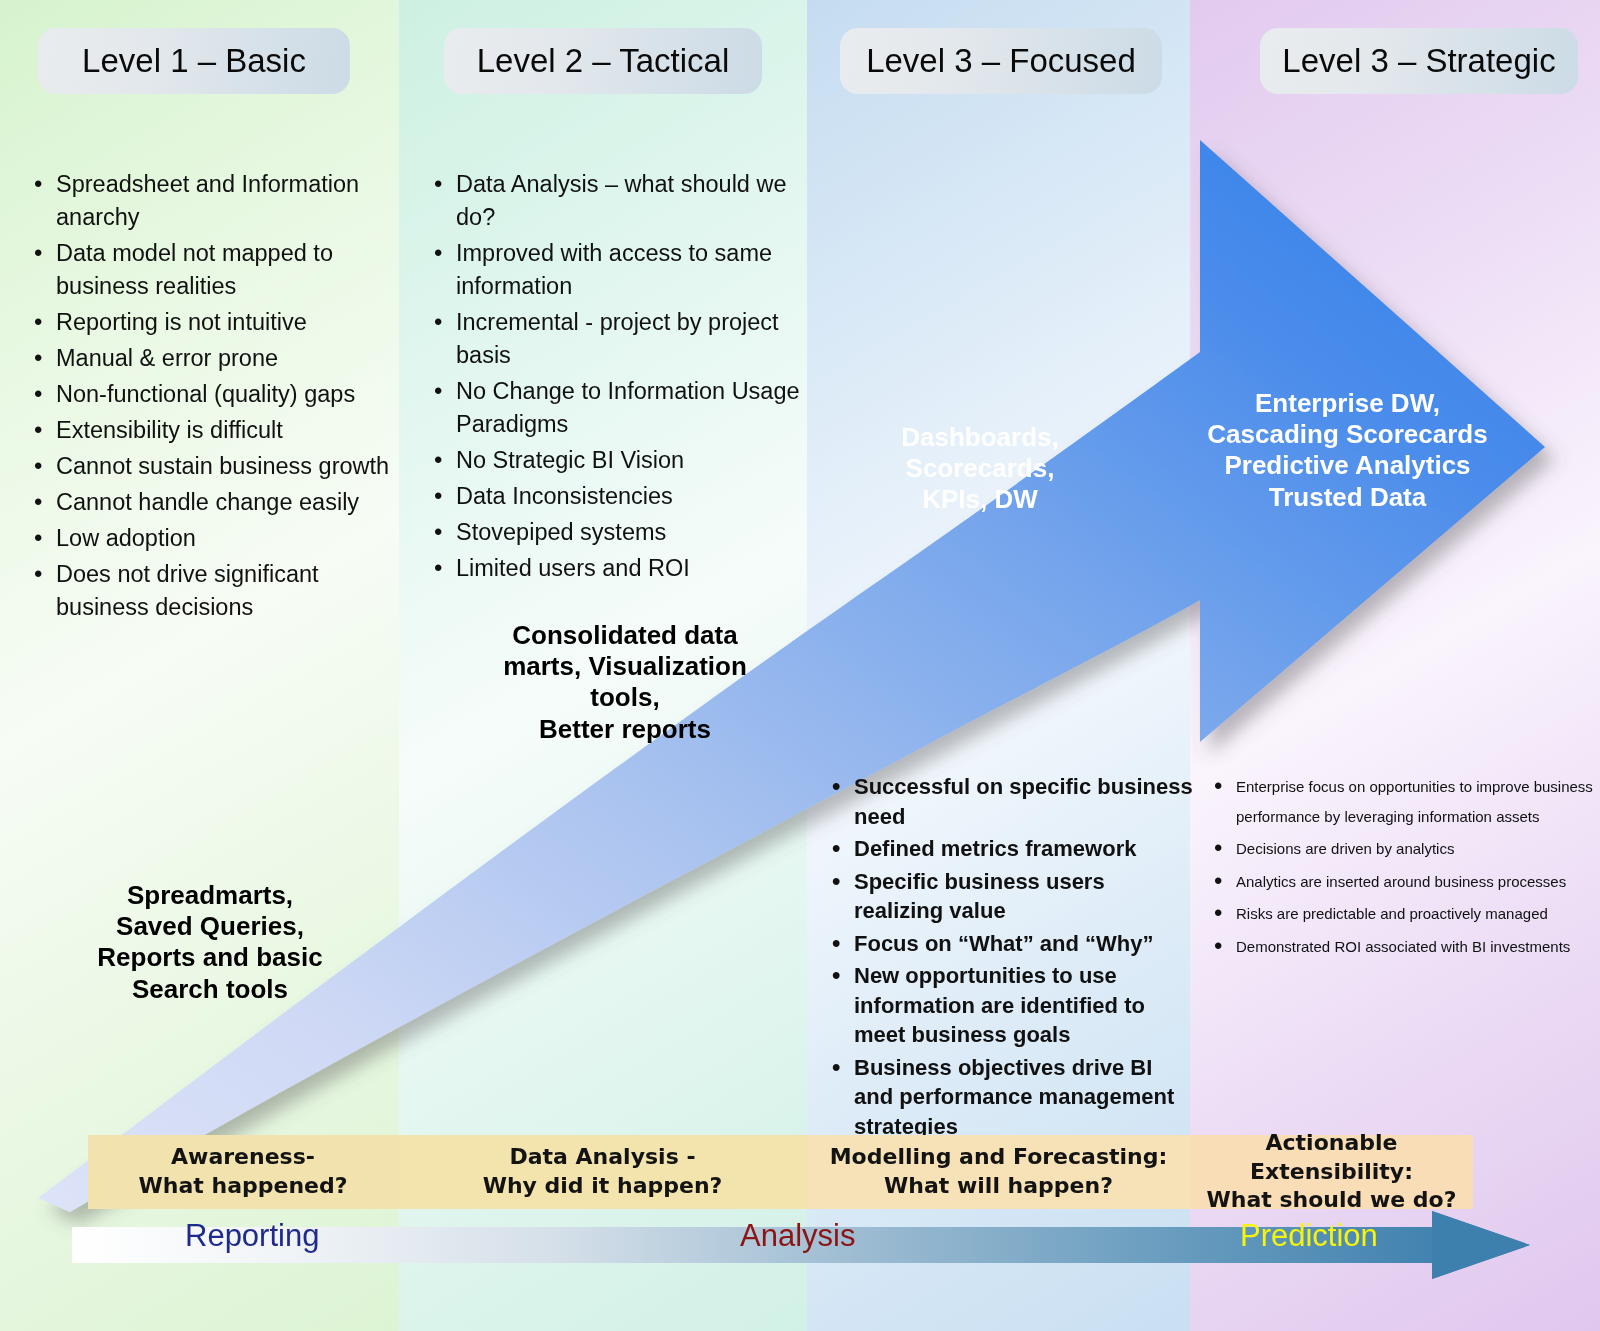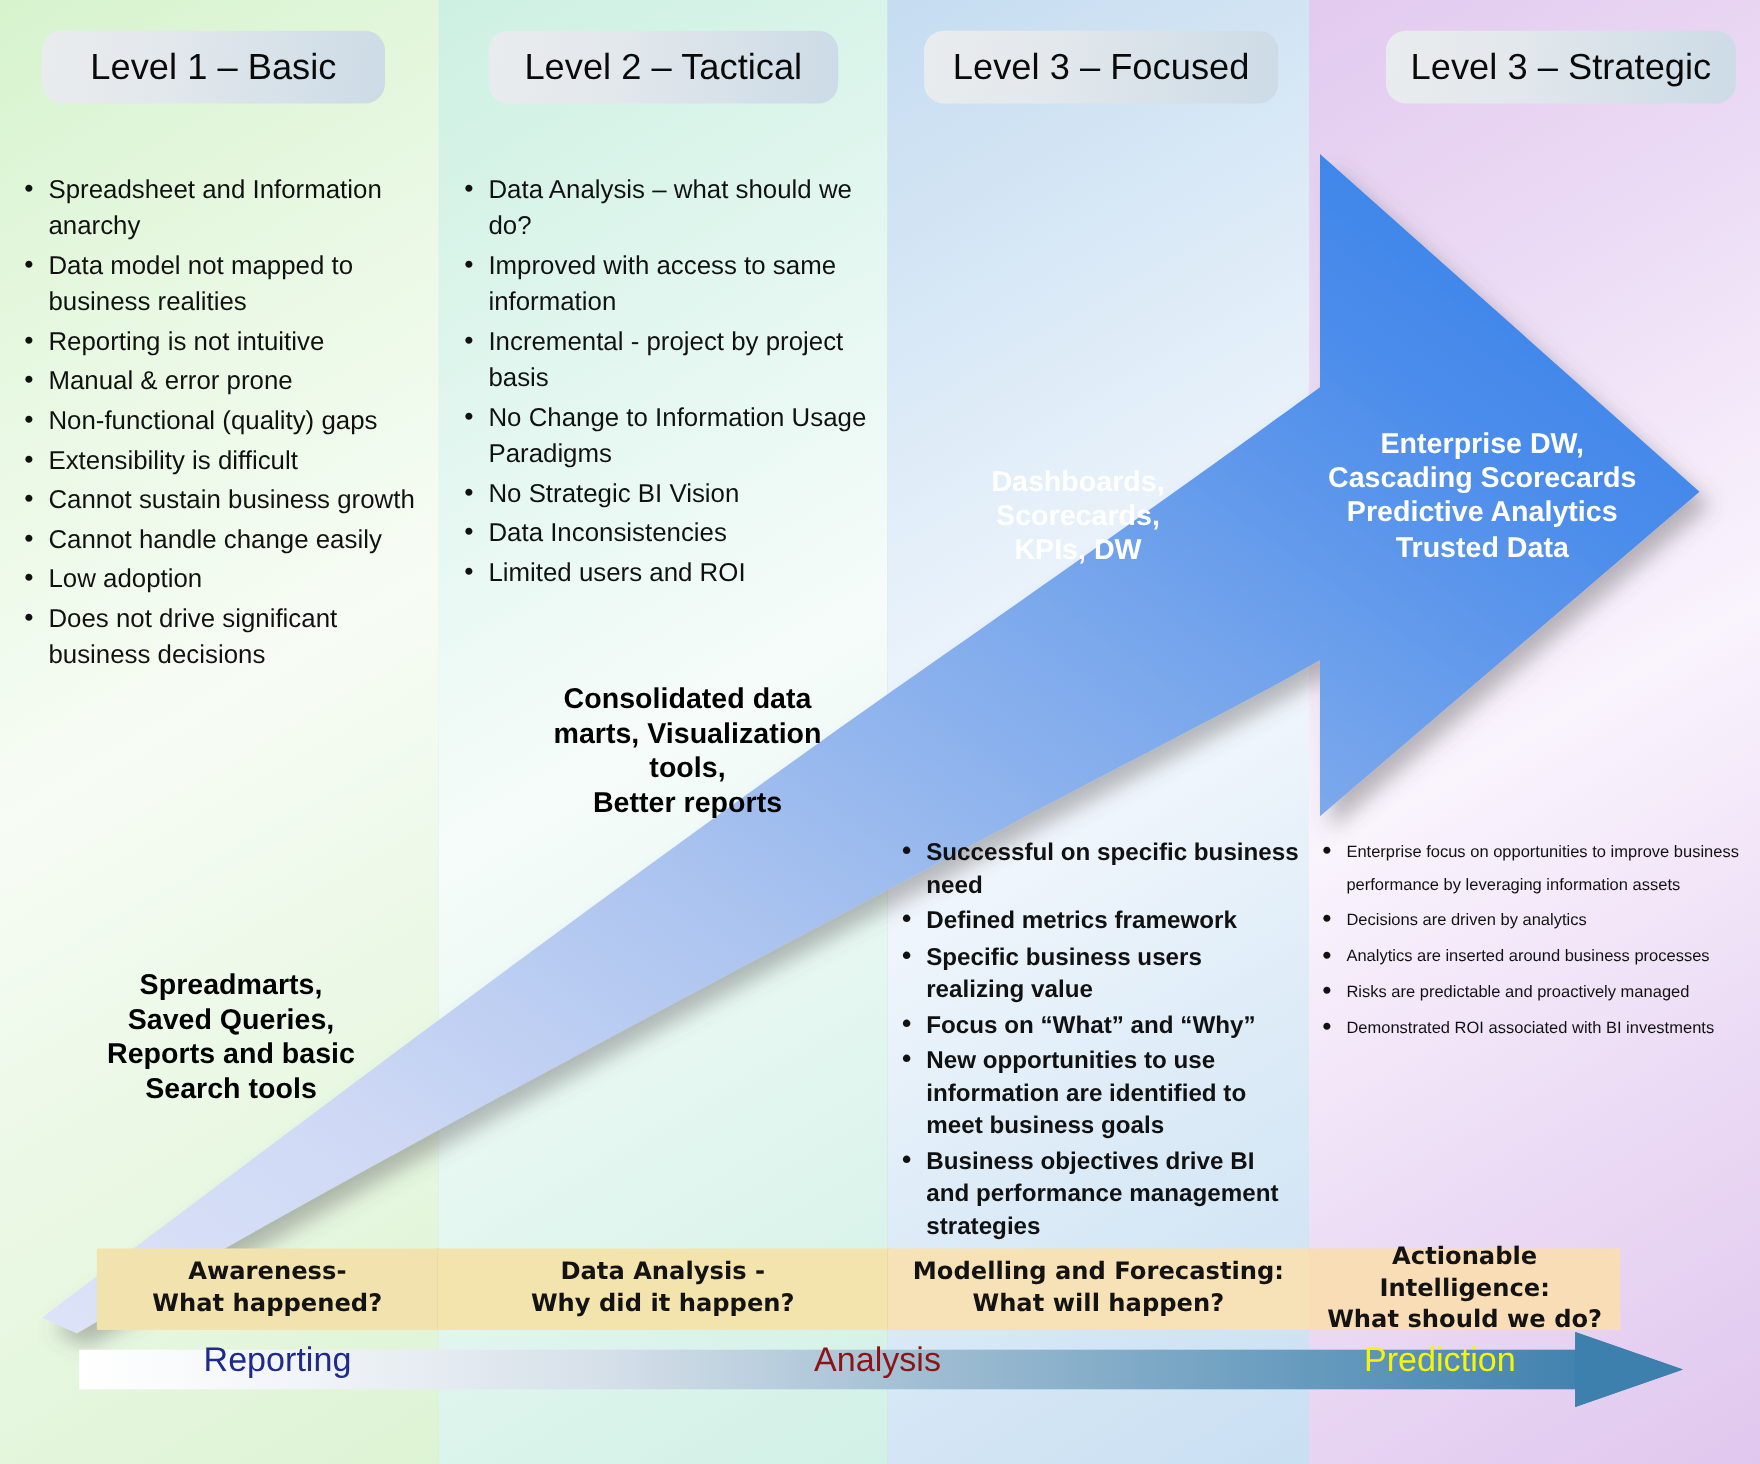--- a/index.html
+++ b/index.html
@@ -48,21 +48,21 @@
     position:absolute;
     left:0;top:0;
     width:1600px;height:1331px;
     pointer-events:none;
   }
 
   
   .bullets{
     position:absolute;
     list-style:none;
-    margin:0;
+    margin:12px;
     padding:0;
     color:#111;
   }
   .bullets li{
     position:relative;
     padding-left:30px;
     margin-bottom:3px;
   }
   .bullets li:before{
     content:"\2022";
@@ -187,20 +187,21 @@
       <li>Low adoption</li>
       <li>Does not drive significant business decisions</li>
     </ul>
   <ul class="bullets" id="list2">
       <li>Data Analysis – what should we do?</li>
       <li>Improved with access to same information</li>
       <li>Incremental - project by project basis</li>
       <li>No Change to Information Usage Paradigms</li>
       <li>No Strategic BI Vision</li>
       <li>Data Inconsistencies</li>
+      <li>Stovepiped systems</li>
       <li>Limited users and ROI</li>
     </ul>
   <ul class="bullets" id="list3">
       <li>Successful on specific business need</li>
       <li>Defined metrics framework</li>
       <li>Specific business users realizing value</li>
       <li>Focus on “What” and “Why”</li>
       <li>New opportunities to use information are identified to meet business goals</li>
       <li>Business objectives drive BI and performance management strategies</li>
     </ul>
@@ -223,21 +224,21 @@
   </div>
   <div class="qbox" id="q2">
     <span>Data Analysis -</span>
     <span>Why did it happen?</span>
   </div>
   <div class="qbox" id="q3">
     <span>Modelling and Forecasting:</span>
     <span>What will happen?</span>
   </div>
   <div class="qbox" id="q4">
-    <span>Actionable Intelligence:</span>
+    <span>Actionable Extensibility:</span>
     <span>What should we do?</span>
   </div>
 
   <svg id="bottom-arrow-layer" viewBox="0 0 1600 80">
     <defs>
       <linearGradient id="gradBar" x1="0" y1="0" x2="1" y2="0">
         <stop offset="0%" stop-color="#ffffff"></stop>
         <stop offset="14%" stop-color="#f2f5f8"></stop>
         <stop offset="34%" stop-color="#d6e0e9"></stop>
         <stop offset="56%" stop-color="#9dbcd2"></stop>

